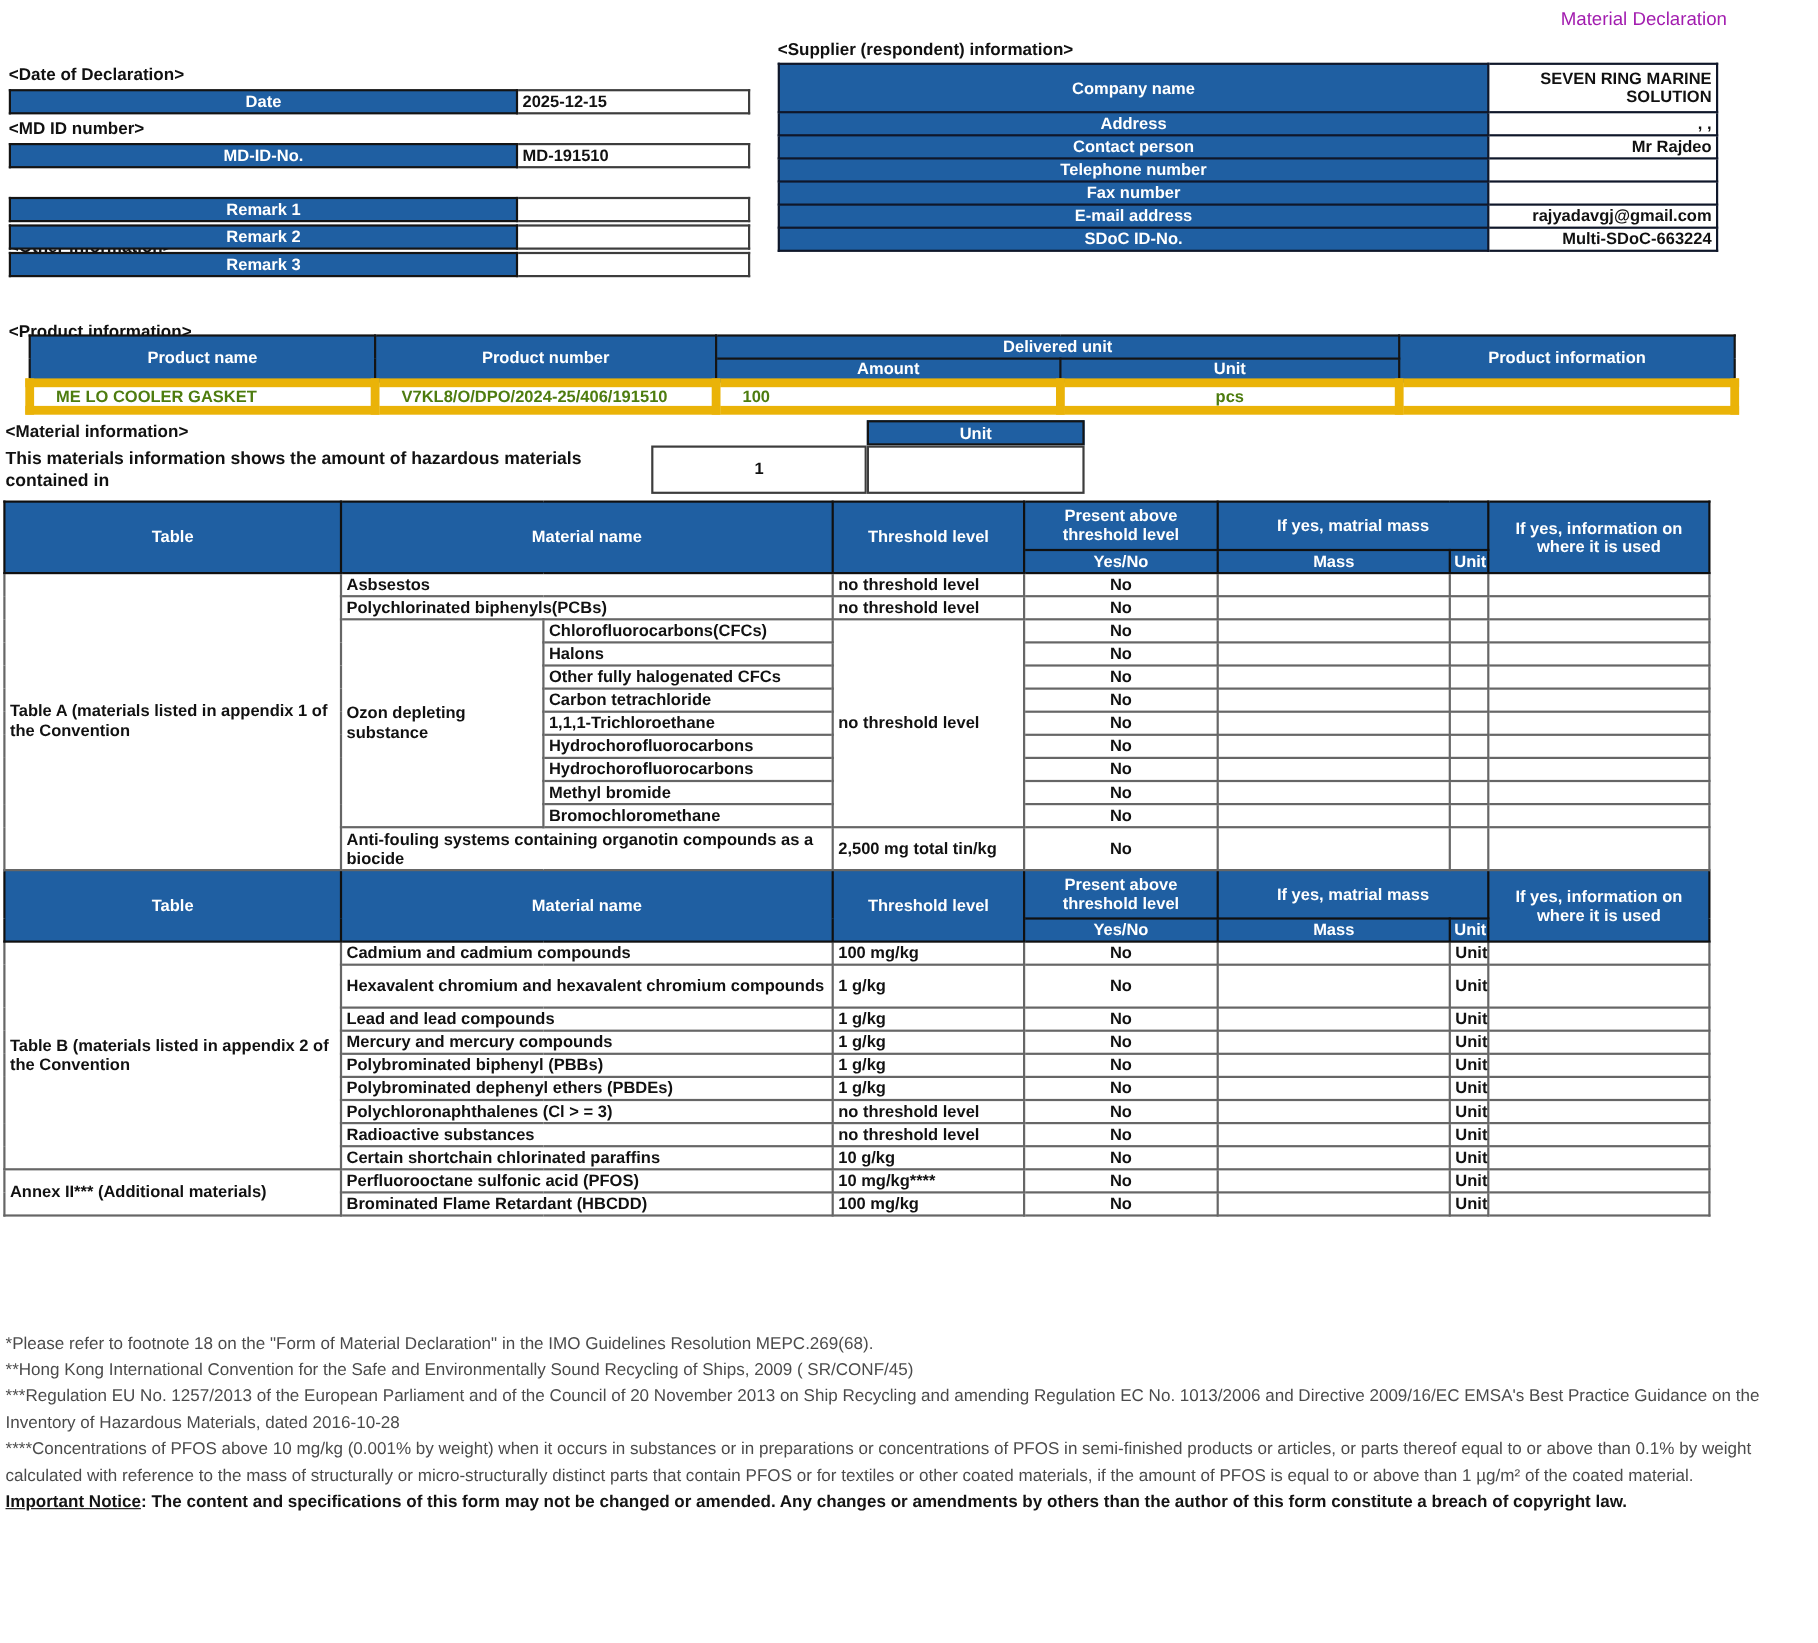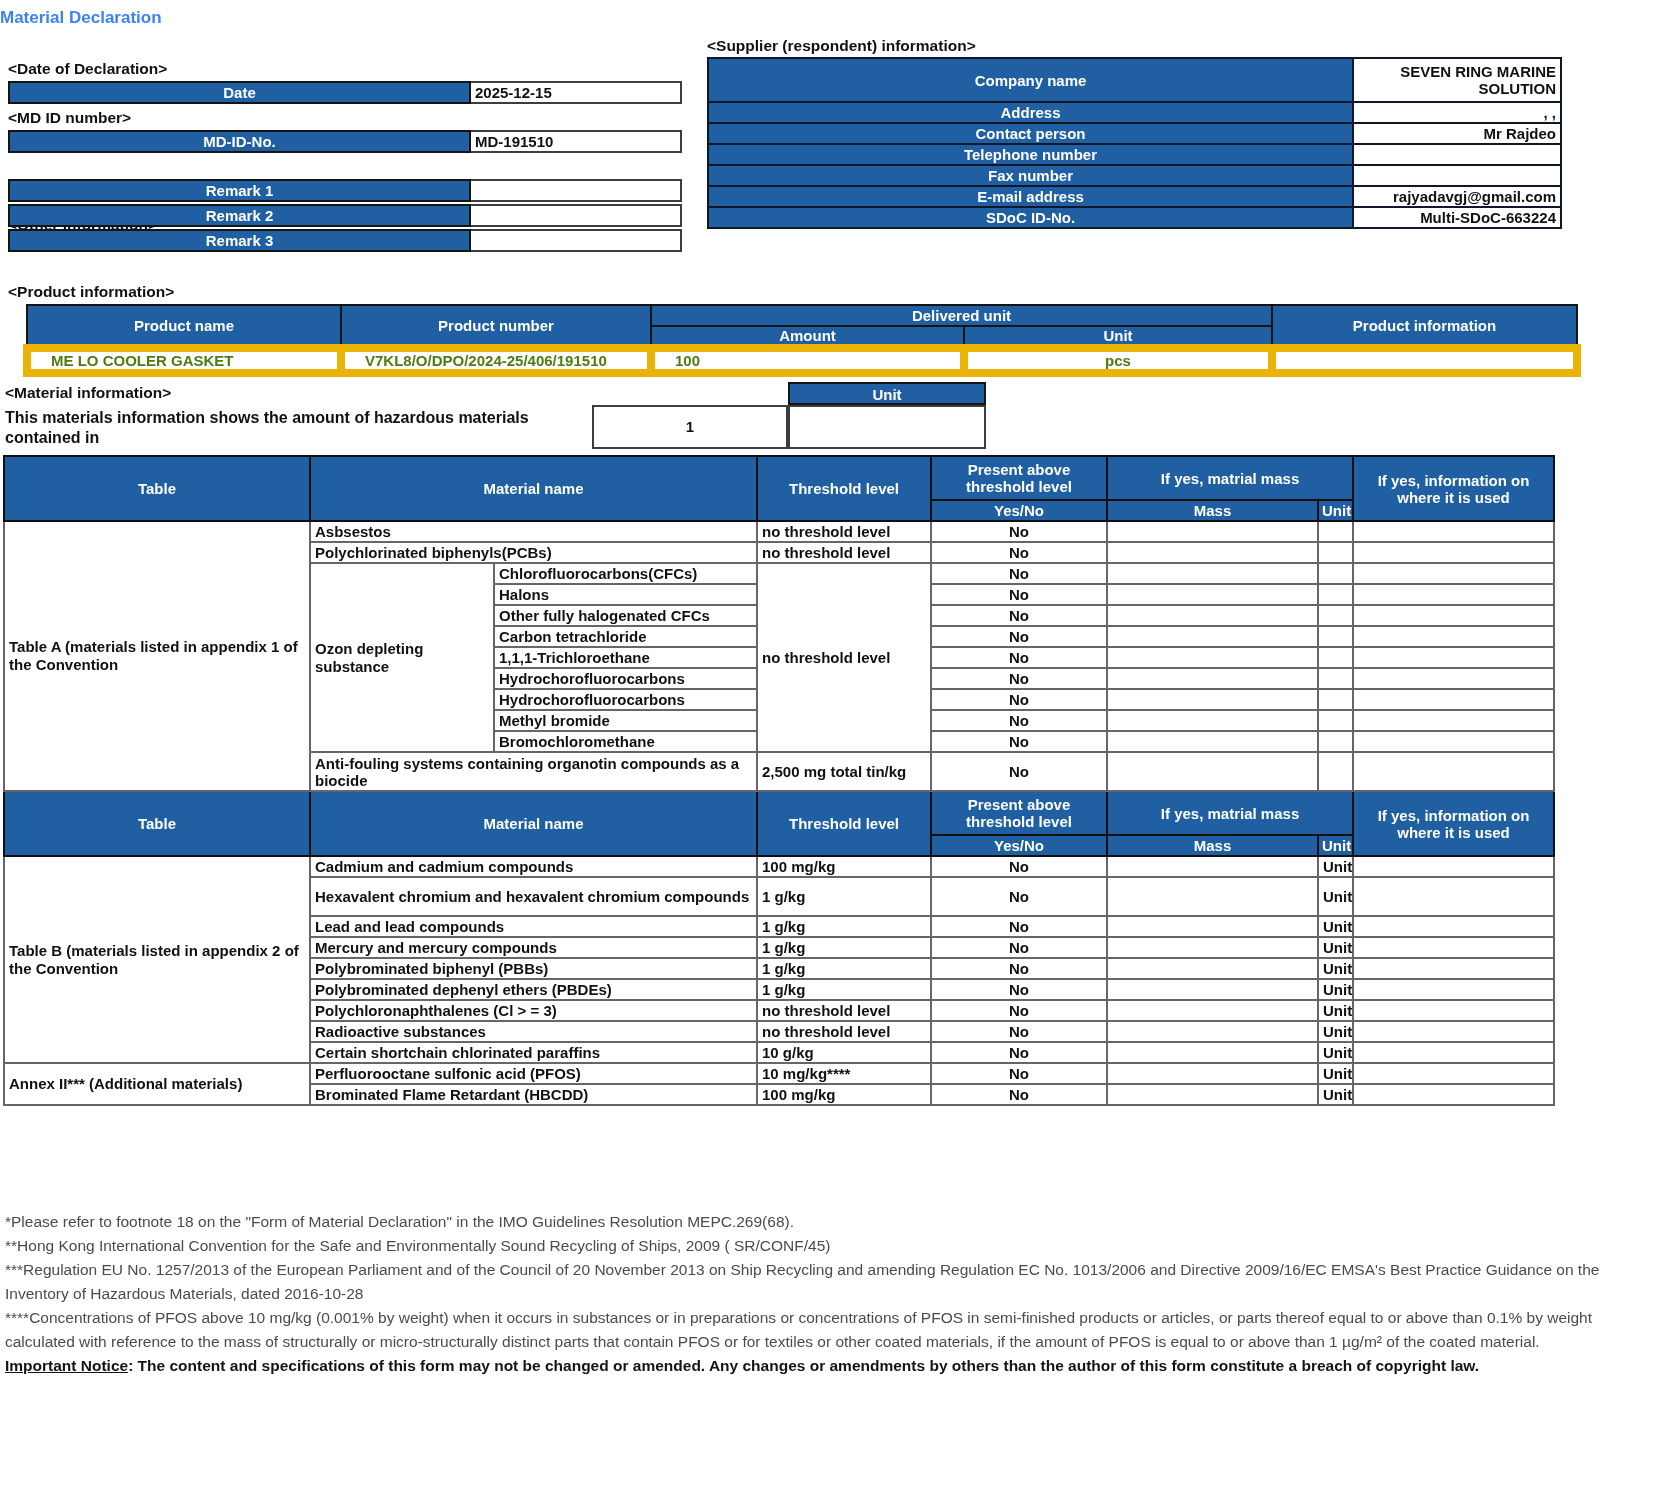--- a/index.html
+++ b/index.html
@@ -1,21 +1,21 @@
 <!DOCTYPE html>
 <html style="--blue: #1F5FA2;"><head>
 <meta charset="utf-8">
 <style>
   * { box-sizing: border-box; }
   html,body { margin:0; padding:0; background:#fff; }
   body { width:1653px; font-family:"Liberation Sans","DejaVu Sans",sans-serif; color:#111; }
   .page { position:relative; width:1653px; height:1494px; overflow:hidden; }
 
-  .title { position:absolute; top:8px; left:0; width:1570px; text-align:left;
-           font-size:17px; font-weight:bold; color:#3b82f6; }
+  .title { position:absolute; top:8px; left:0; width:1570px; text-align:right;
+           font-size:17px; font-weight:normal; color:#a21caf; }
 
   .seclab { position:absolute; font-size:15.5px; font-weight:bold; color:#111; white-space:nowrap; }
 
   
   table.kv { border-collapse:collapse; table-layout:fixed; position:absolute; left:8px; }
   table.kv td { height:21px; font-size:15px; font-weight:bold; padding:0 4px; }
   table.kv td.lbl { width:461px; background:var(--blue); color:#fff; text-align:center; border:2px solid #141414; }
   table.kv td.val { width:211px; background:#fff; color:#111; text-align:left; border:2px solid #3d3d3d; }
 
   
@@ -134,21 +134,21 @@
       <td class="lbl">E-mail address</td>
       <td class="val">rajyadavgj@gmail.com</td>
     </tr>
     <tr>
       <td class="lbl">SDoC ID-No.</td>
       <td class="val">Multi-SDoC-663224</td>
     </tr>
   </tbody>
     </table>
 
-  <div class="seclab" style="top:283px;left:8px;text-align:center;">&lt;Product information&gt;</div>
+  <div class="seclab" style="top:293px;left:8px;text-align:center;">&lt;Product information&gt;</div>
   <table class="prod">
     <colgroup>
         <col style="width:314px">
         <col style="width:310px">
         <col style="width:313px">
         <col style="width:308px">
         <col style="width:305px">
       </colgroup>
     <tbody>
         <tr>

